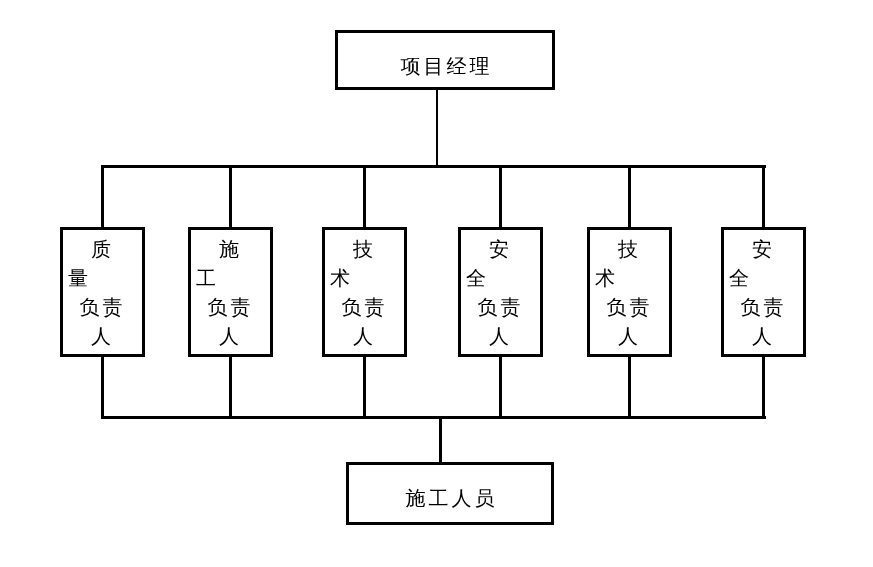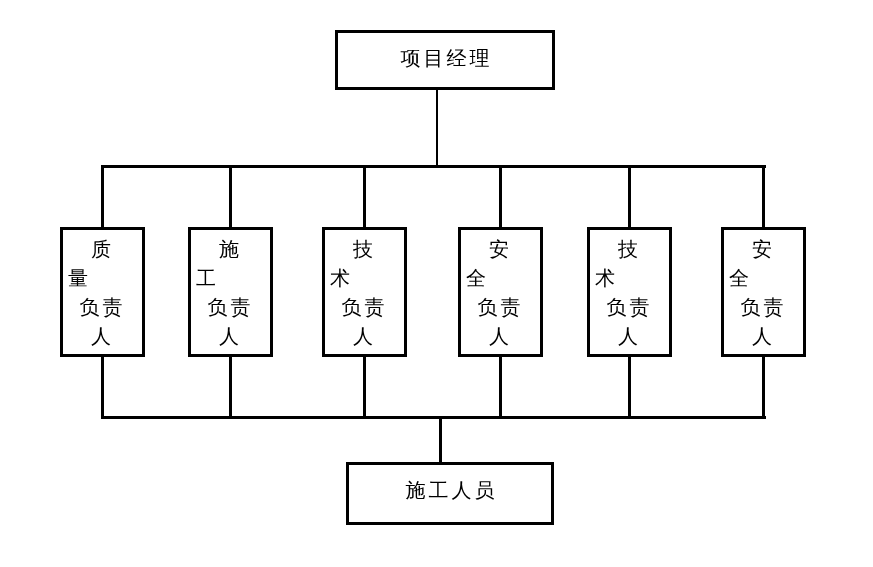--- a/index.html
+++ b/index.html
@@ -17,21 +17,21 @@
     position: absolute;
     box-sizing: border-box;
     border: 3px solid #000000;
     background: #ffffff;
   }
   
   .node-h {
     display: flex;
     justify-content: center;
     align-items: flex-start;
-    padding-top: 12px;
+    padding-top: 20px;
     font-size: 20px;
     line-height: 26px;
     letter-spacing: 3px;
     text-indent: 3px;
     white-space: nowrap;
   }
   .node-top    { left: 335px; top: 30px;  width: 220px; height: 60px; }
   .node-bottom { left: 346px; top: 462px; width: 208px; height: 63px; }
   
   .vnode {

